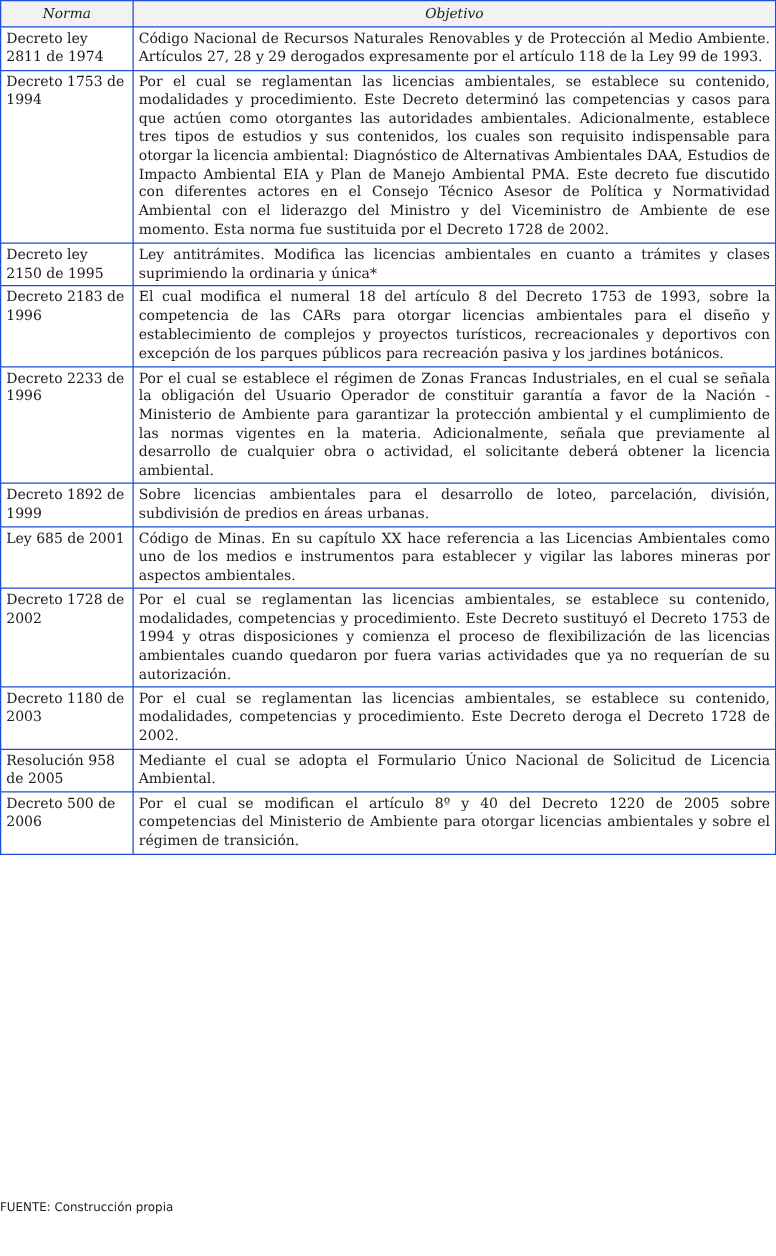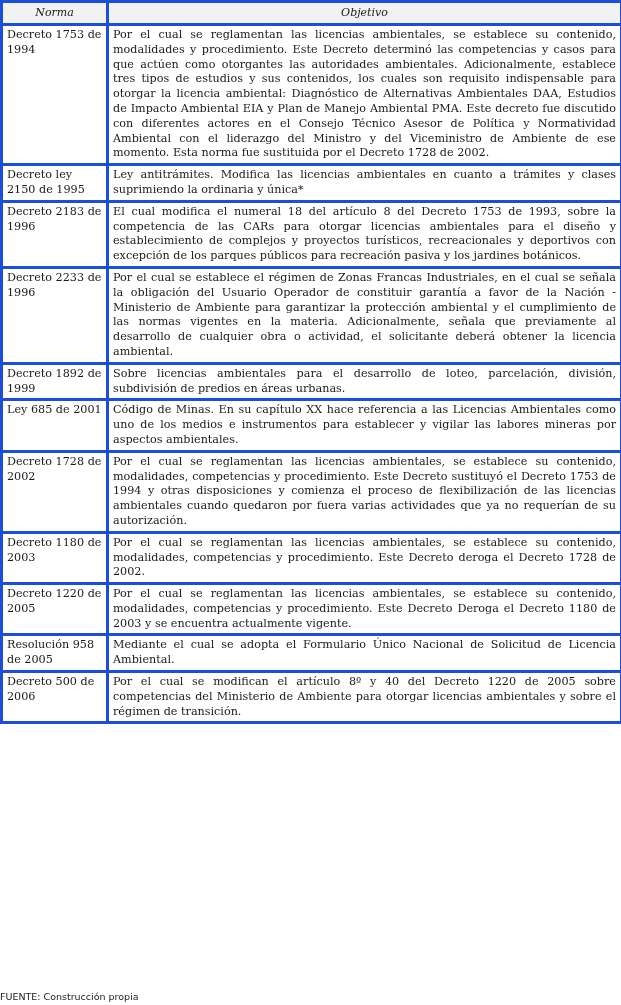--- a/index.html
+++ b/index.html
@@ -9,58 +9,62 @@
     width: 620px;
     border-collapse: collapse;
     table-layout: fixed;
     font-family: "DejaVu Serif", serif;
     font-size: 11.2px;
     color: #1a1a1a;
   }
   table.norms col.c1 { width: 106px; }
   table.norms col.c2 { width: 514px; }
   table.norms th, table.norms td {
-    border: 3px solid #1d4ed8;
+    border: 1px solid #1d4ed8;
     vertical-align: top;
     padding: 2px 4px 2px 4px;
     line-height: 14.8px;
   }
   table.norms th {
     background: #f2f2f2;
     font-weight: normal;
     font-style: italic;
     text-align: center;
     height: 16px;
     line-height: 16px;
     font-size: 11px;
   }
   table.norms td.norma { text-align: left; }
   table.norms td.obj { text-align: justify; }
   .source {
-    position: absolute; left: 0; top: 991px;
+    position: absolute; left: 0; top: 961px;
     font-family: "DejaVu Sans", sans-serif;
     font-size: 9.5px;
     color: #222;
   }
 </style>
 </head>
 <body>
 
 <table class="norms">
   <colgroup>
       <col class="c1">
       <col class="c2">
     </colgroup>
   <thead>
     <tr>
       <th>Norma</th>
       <th>Objetivo</th>
     </tr>
   </thead>
   <tbody id="rows">
+      <tr>
+        <td class="norma">Decreto ley 2811 de 1974</td>
+        <td class="obj">Código Nacional de Recursos Naturales Renovables y de Protección al Medio Ambiente. Artículos 27, 28 y 29 derogados expresamente por el artículo 118 de la Ley 99 de 1993.</td>
+      </tr>
       <tr>
         <td class="norma">Decreto 1753 de 1994</td>
         <td class="obj">Por el cual se reglamentan las licencias ambientales, se establece su contenido, modalidades y procedimiento. Este Decreto determinó las competencias y casos para que actúen como otorgantes las autoridades ambientales. Adicionalmente, establece tres tipos de estudios y sus contenidos, los cuales son requisito indispensable para otorgar la licencia ambiental: Diagnóstico de Alternativas Ambientales DAA, Estudios de Impacto Ambiental EIA y Plan de Manejo Ambiental PMA. Este decreto fue discutido con diferentes actores en el Consejo Técnico Asesor de Política y Normatividad Ambiental con el liderazgo del Ministro y del Viceministro de Ambiente de ese momento. Esta norma fue sustituida por el Decreto 1728 de 2002.</td>
       </tr>
       <tr>
         <td class="norma">Decreto ley 2150 de 1995</td>
         <td class="obj">Ley antitrámites. Modifica las licencias ambientales en cuanto a trámites y clases suprimiendo la ordinaria y única*</td>
       </tr>
       <tr>
         <td class="norma">Decreto 2183 de 1996</td>
@@ -80,24 +84,20 @@
       </tr>
       <tr>
         <td class="norma">Decreto 1728 de 2002</td>
         <td class="obj">Por el cual se reglamentan las licencias ambientales, se establece su contenido, modalidades, competencias y procedimiento. Este Decreto sustituyó el Decreto 1753 de 1994 y otras disposiciones y comienza el proceso de flexibilización de las licencias ambientales cuando quedaron por fuera varias actividades que ya no requerían de su autorización.</td>
       </tr>
       <tr>
         <td class="norma">Decreto 1180 de 2003</td>
         <td class="obj">Por el cual se reglamentan las licencias ambientales, se establece su contenido, modalidades, competencias y procedimiento. Este Decreto deroga el Decreto 1728 de 2002.</td>
       </tr>
       <tr>
-        <td class="norma">Decreto 1220 de 2005</td>
-        <td class="obj">Por el cual se reglamentan las licencias ambientales, se establece su contenido, modalidades, competencias y procedimiento. Este Decreto Deroga el Decreto 1180 de 2003 y se encuentra actualmente vigente.</td>
-      </tr>
-      <tr>
         <td class="norma">Resolución 958 de 2005</td>
         <td class="obj">Mediante el cual se adopta el Formulario Único Nacional de Solicitud de Licencia Ambiental.</td>
       </tr>
       <tr>
         <td class="norma">Decreto 500 de 2006</td>
         <td class="obj">Por el cual se modifican el artículo 8º y 40 del Decreto 1220 de 2005 sobre competencias del Ministerio de Ambiente para otorgar licencias ambientales y sobre el régimen de transición.</td>
       </tr>
     </tbody>
 </table>
 

